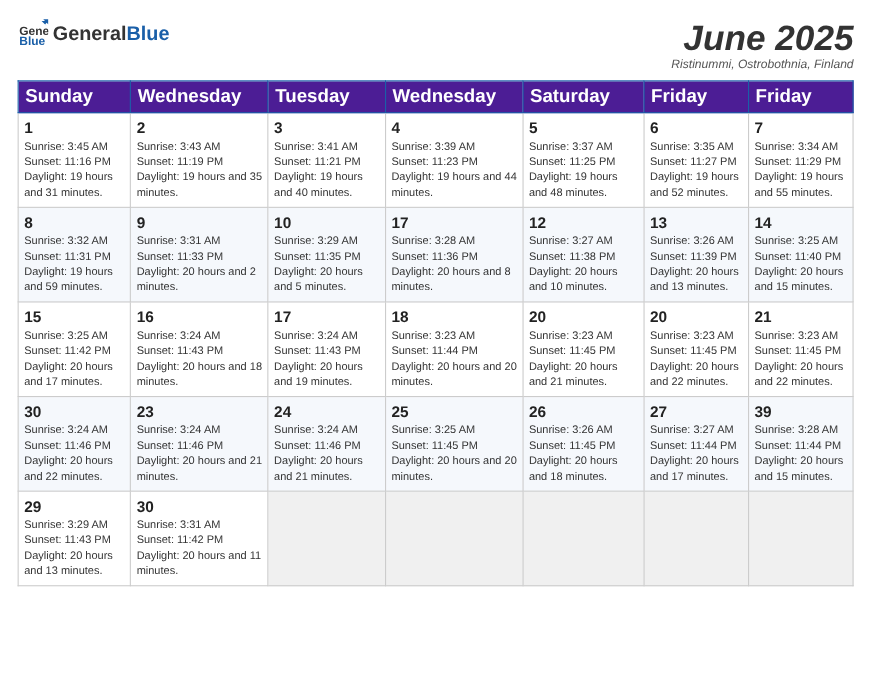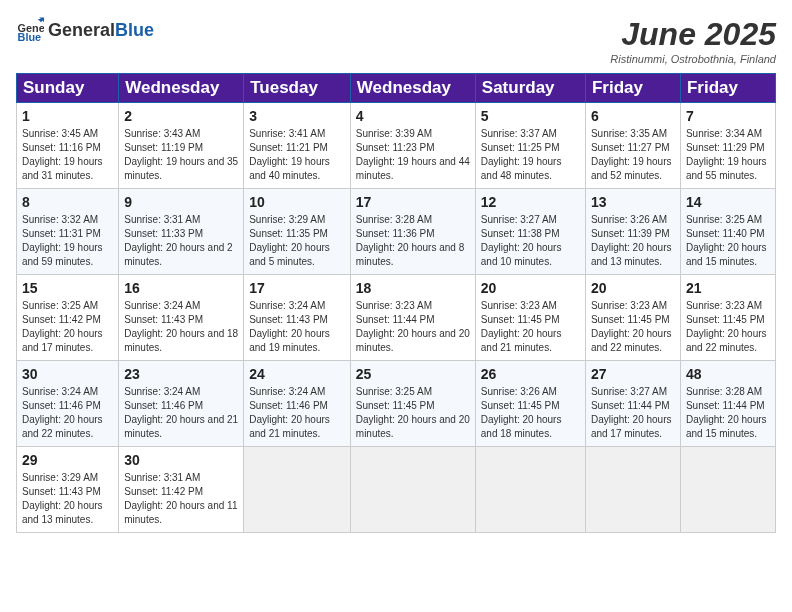--- a/index.html
+++ b/index.html
@@ -233,21 +233,21 @@
         </td>
         <td>
           <div class="day-number">26</div>
           <div class="day-info">Sunrise: 3:26 AM<br>Sunset: 11:45 PM<br>Daylight: 20 hours and 18 minutes.</div>
         </td>
         <td>
           <div class="day-number">27</div>
           <div class="day-info">Sunrise: 3:27 AM<br>Sunset: 11:44 PM<br>Daylight: 20 hours and 17 minutes.</div>
         </td>
         <td>
-          <div class="day-number">48</div>
+          <div class="day-number">39</div>
           <div class="day-info">Sunrise: 3:28 AM<br>Sunset: 11:44 PM<br>Daylight: 20 hours and 15 minutes.</div>
         </td>
       </tr>
       <tr>
         <td>
           <div class="day-number">29</div>
           <div class="day-info">Sunrise: 3:29 AM<br>Sunset: 11:43 PM<br>Daylight: 20 hours and 13 minutes.</div>
         </td>
         <td>
           <div class="day-number">30</div>

